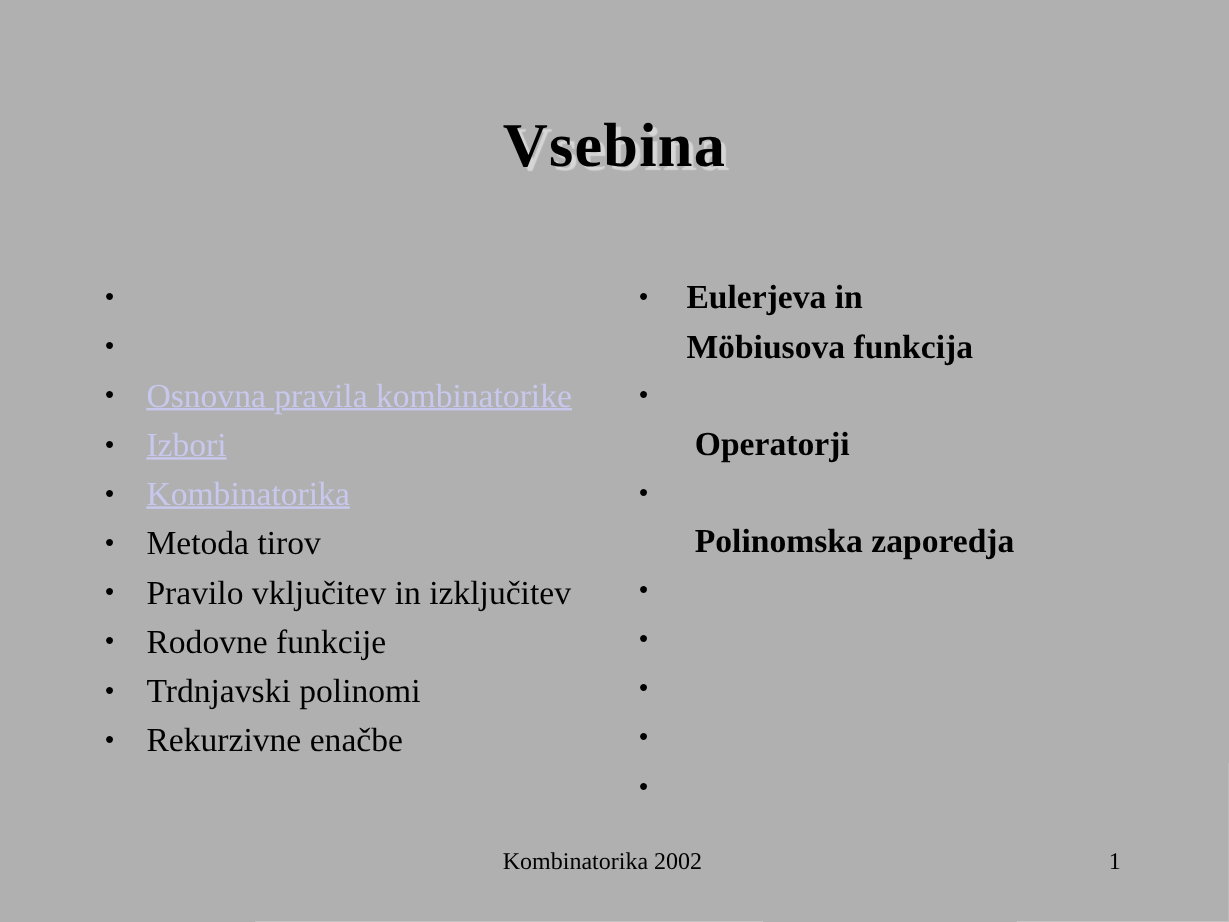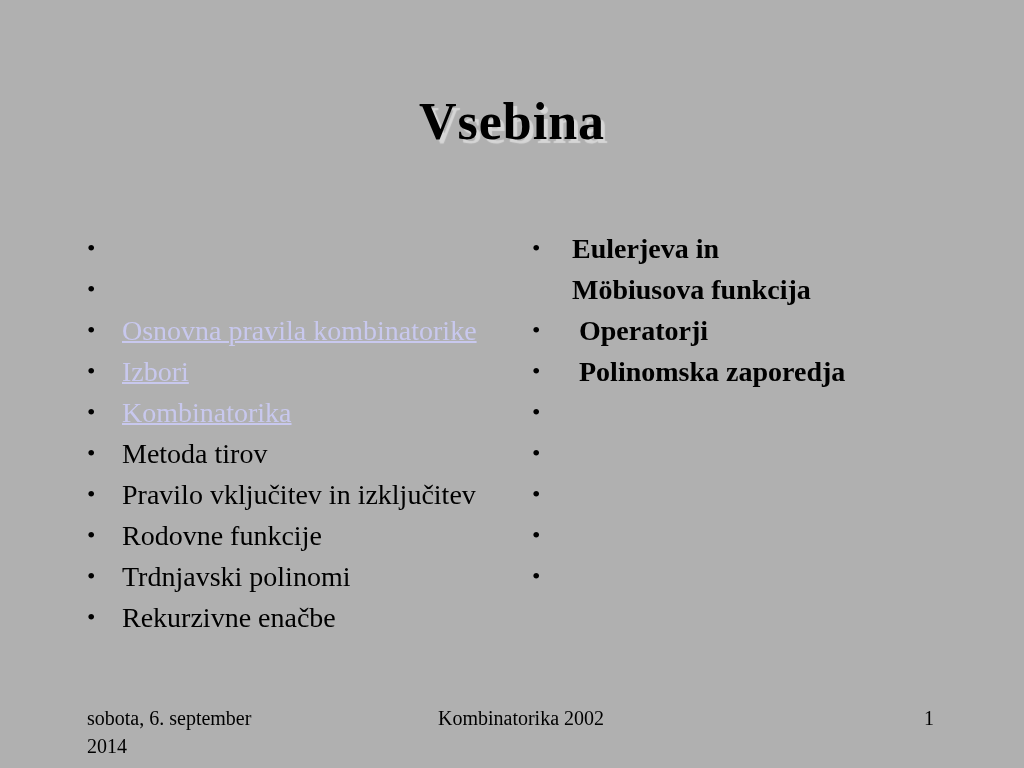--- a/index.html
+++ b/index.html
@@ -48,38 +48,37 @@
   .col-right .bullet { width: 40px; }
   .txt { display: block; }
   .col-right .txt { max-width: 280px; font-weight: bold; }
   .link {
     color: var(--link);
     text-decoration: underline;
     text-decoration-thickness: 1.5px;
     cursor: pointer;
   }
   .bold { font-weight: bold; }
-  .indent { padding-left: 7px; }
+  .indent { padding-left: 7px; margin-top: 40px; }
   .footer-date {
     position: absolute;
     left: 87px;
     top: 704px;
     width: 200px;
     font-size: 20px;
     line-height: 28px;
   }
   .footer-center {
     position: absolute;
     left: 0;
     top: 704px;
     width: 1004px;
     text-align: center;
     font-size: 20px;
     line-height: 28px;
-    padding-left: 19px;
   }
   .footer-page {
     position: absolute;
     right: 90px;
     top: 704px;
     font-size: 20px;
     line-height: 28px;
   }
 </style>
 </head>
@@ -158,17 +157,16 @@
     <div class="row">
       <span class="bullet">•</span>
       <span class="txt"></span>
     </div>
     <div class="row">
       <span class="bullet">•</span>
       <span class="txt"></span>
     </div>
   </div>
 
-  <div class="footer-date">sobota, 6. september 2014</div>
   <div class="footer-center">Kombinatorika 2002</div>
   <div class="footer-page">1</div>
 
 </div>
 
 </body></html>

